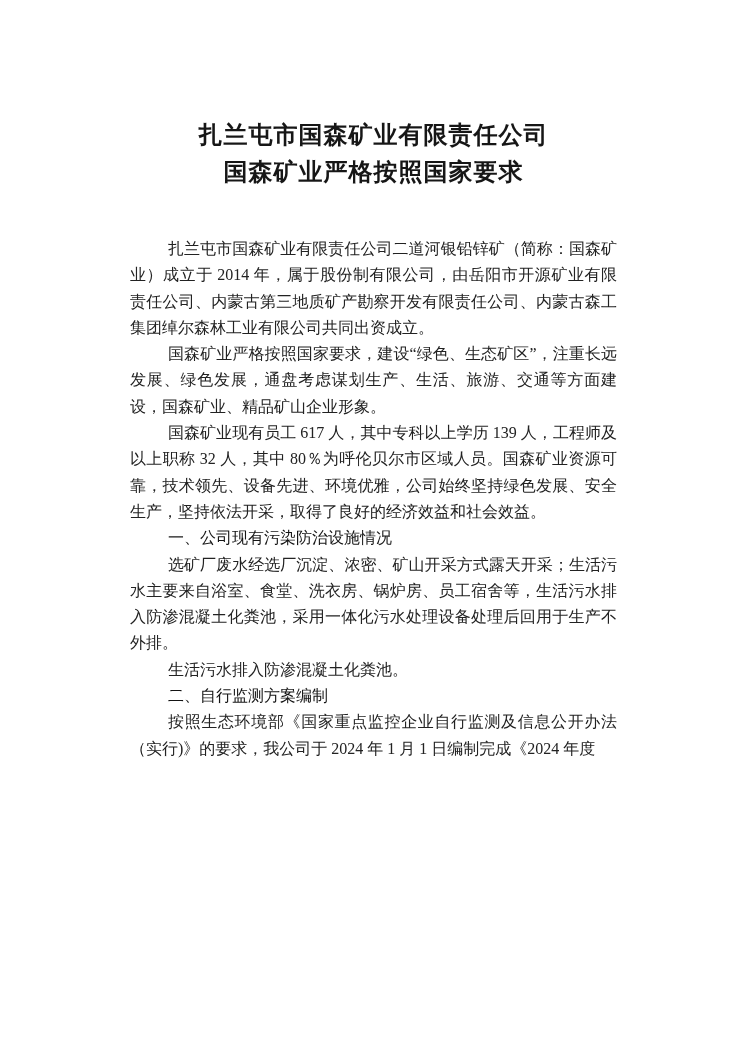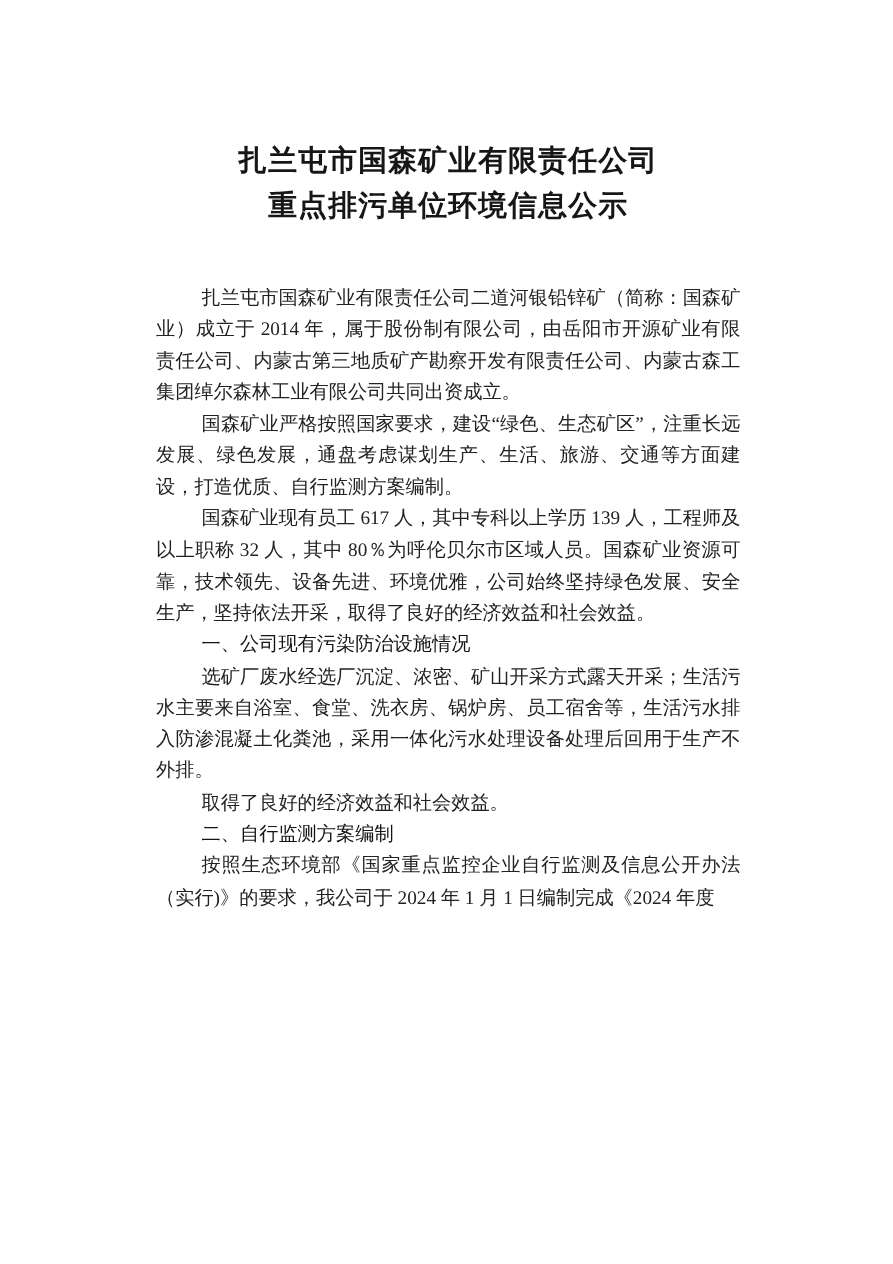--- a/index.html
+++ b/index.html
@@ -44,30 +44,30 @@
   }
 </style>
 </head>
 <body>
 
 <div class="page">
   <div class="content">
 
     <h1 class="title">
       <span class="title-line">扎兰屯市国森矿业有限责任公司</span>
-      <span class="title-line">重点排污单位环境信息公示</span>
+      <span class="title-line">国森矿业严格按照国家要求</span>
     </h1>
 
     <p class="para">扎兰屯市国森矿业有限责任公司二道河银铅锌矿（简称：国森矿业）成立于 2014 年，属于股份制有限公司，由岳阳市开源矿业有限责任公司、内蒙古第三地质矿产勘察开发有限责任公司、内蒙古森工集团绰尔森林工业有限公司共同出资成立。</p>
-    <p class="para">国森矿业严格按照国家要求，建设“绿色、生态矿区”，注重长远发展、绿色发展，通盘考虑谋划生产、生活、旅游、交通等方面建设，打造优质、自行监测方案编制。</p>
+    <p class="para">国森矿业严格按照国家要求，建设“绿色、生态矿区”，注重长远发展、绿色发展，通盘考虑谋划生产、生活、旅游、交通等方面建设，国森矿业、精品矿山企业形象。</p>
     <p class="para">国森矿业现有员工 617 人，其中专科以上学历 139 人，工程师及以上职称 32 人，其中 80％为呼伦贝尔市区域人员。国森矿业资源可靠，技术领先、设备先进、环境优雅，公司始终坚持绿色发展、安全生产，坚持依法开采，取得了良好的经济效益和社会效益。</p>
 
     <p class="heading">一、公司现有污染防治设施情况</p>
 
     <p class="para">选矿厂废水经选厂沉淀、浓密、矿山开采方式露天开采；生活污水主要来自浴室、食堂、洗衣房、锅炉房、员工宿舍等，生活污水排入防渗混凝土化粪池，采用一体化污水处理设备处理后回用于生产不外排。</p>
-    <p class="para">取得了良好的经济效益和社会效益。</p>
+    <p class="para">生活污水排入防渗混凝土化粪池。</p>
 
     <p class="heading">二、自行监测方案编制</p>
 
     <p class="para">按照生态环境部《国家重点监控企业自行监测及信息公开办法（实行)》的要求，我公司于 2024 年 1 月 1 日编制完成《2024 年度</p>
 
   </div>
 </div>
 
 </body></html>

